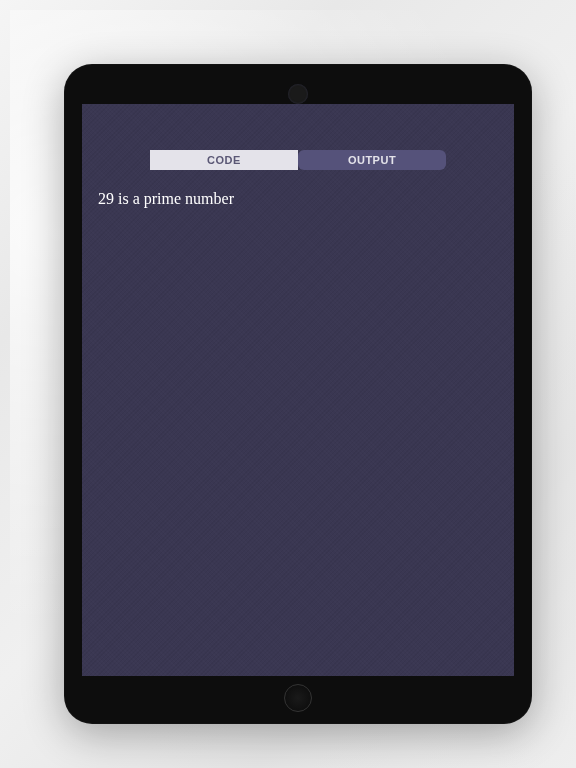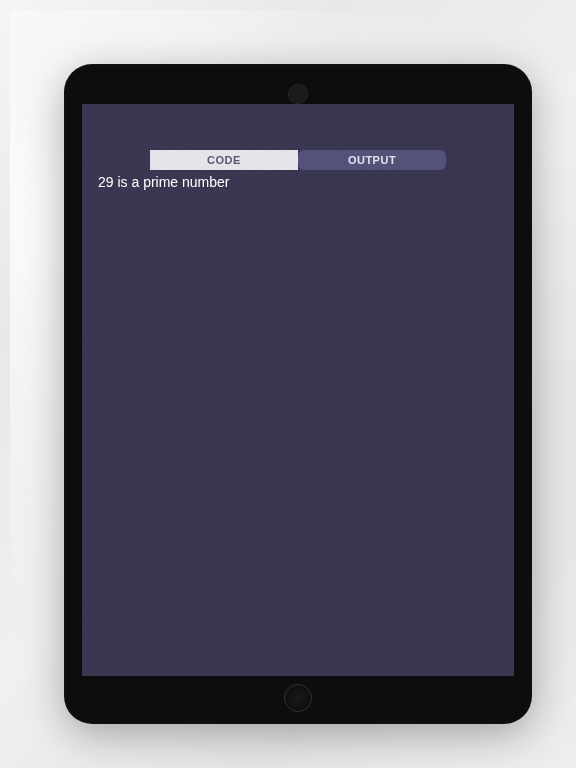--- a/index.html
+++ b/index.html
@@ -89,25 +89,25 @@
       background: #e4e3ea;
       color: #5a5775;
     }
     .tab-active {
       background: #55527a;
       color: #e4e3ea;
       border-radius: 6px;
     }
     .output-text {
       position: absolute;
-      top: 60px;
+      top: 76px;
       left: 6px;
       color: #ffffff;
-      font-size: 14px;
-      font-family: Liberation Sans, sans-serif;
+      font-size: 16px;
+      font-family: Liberation Serif, serif;
     }
   </style>
 </head>
 <body>
 
 <div class="tablet-frame">
   <div class="camera"></div>
   <div class="screen">
     <div class="tab-container">
       <button class="tab tab-inactive">CODE</button>

